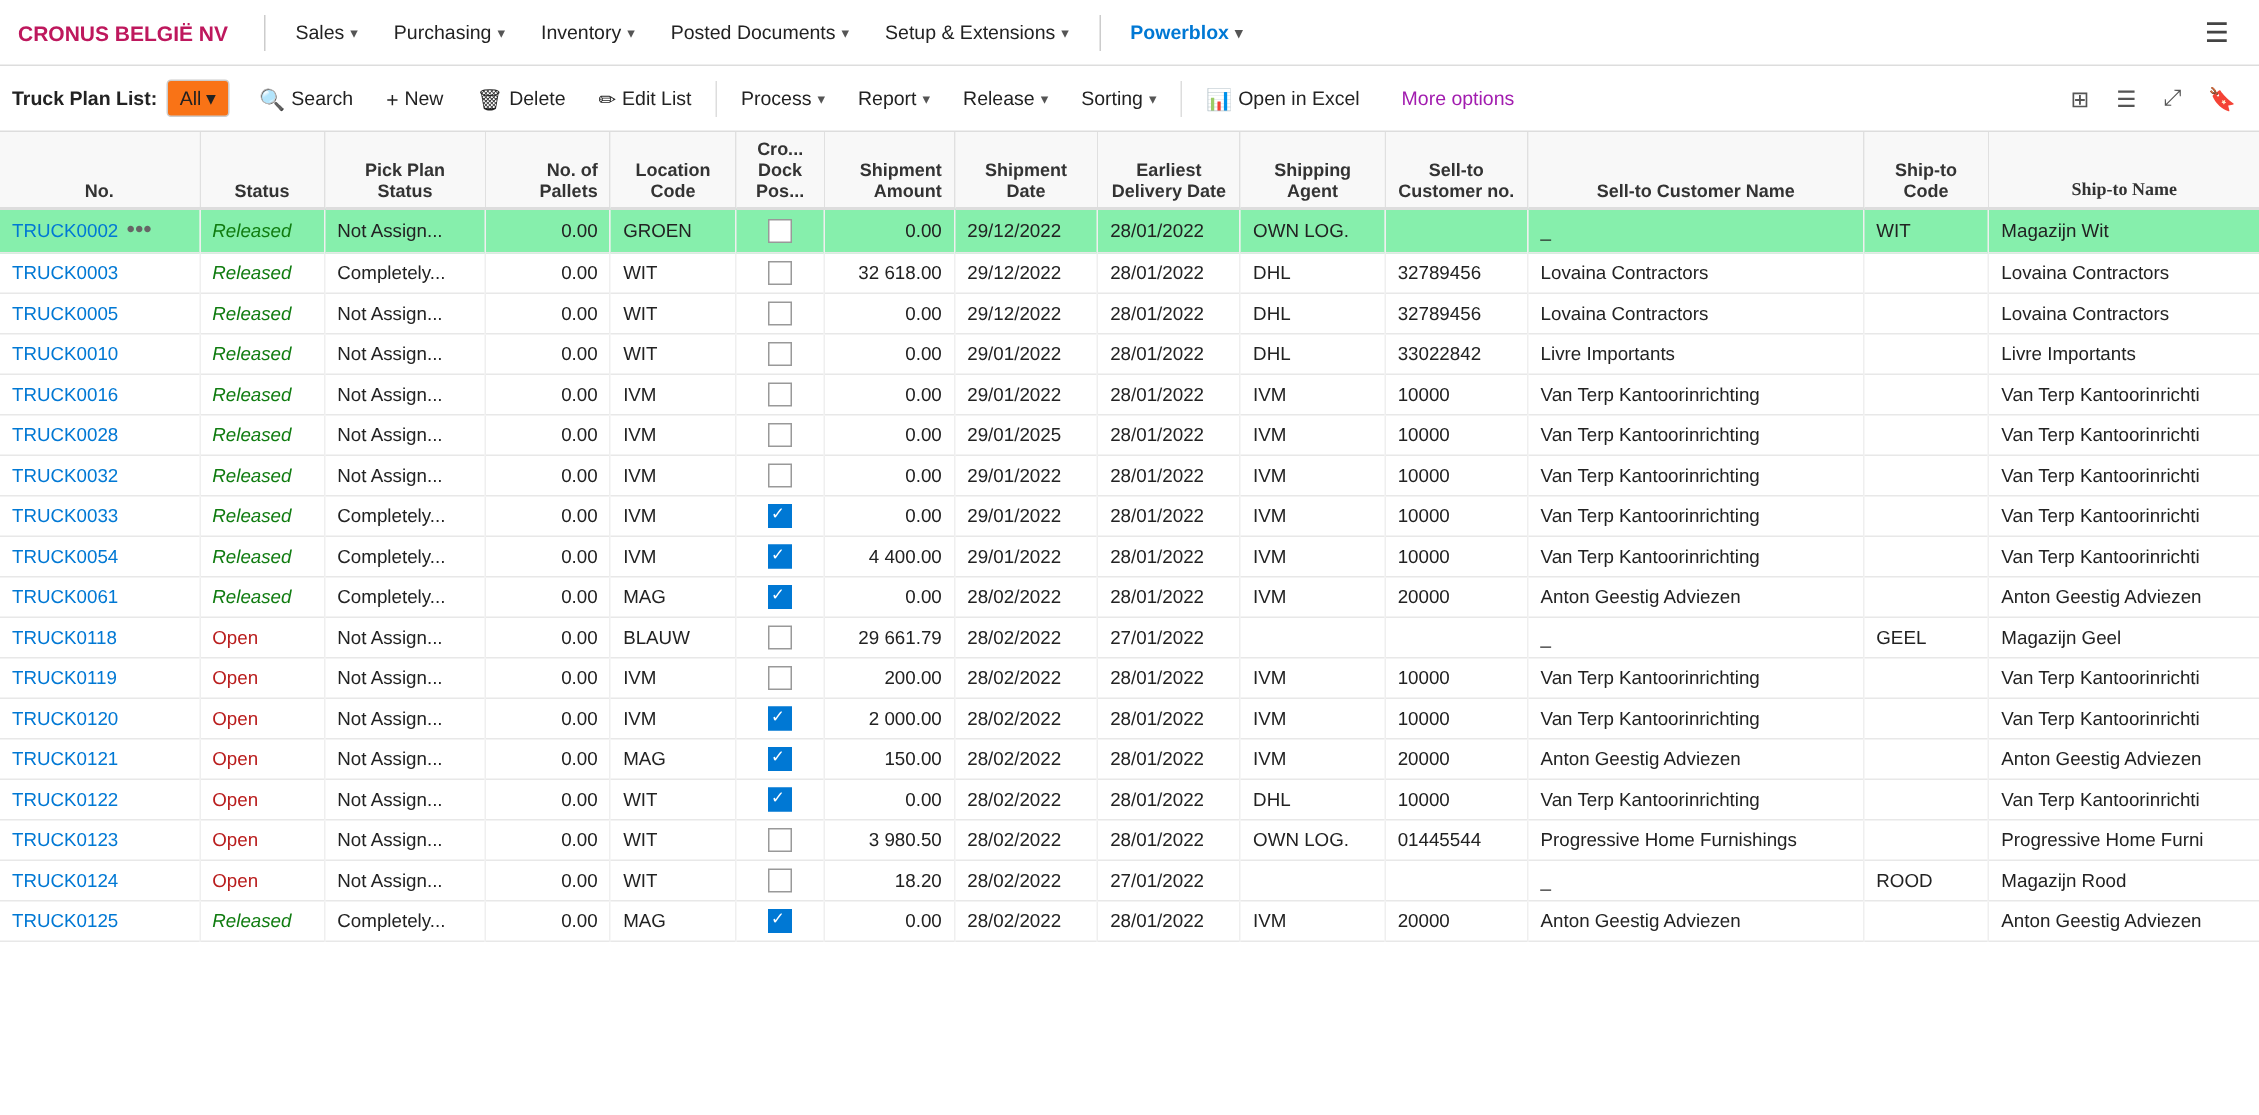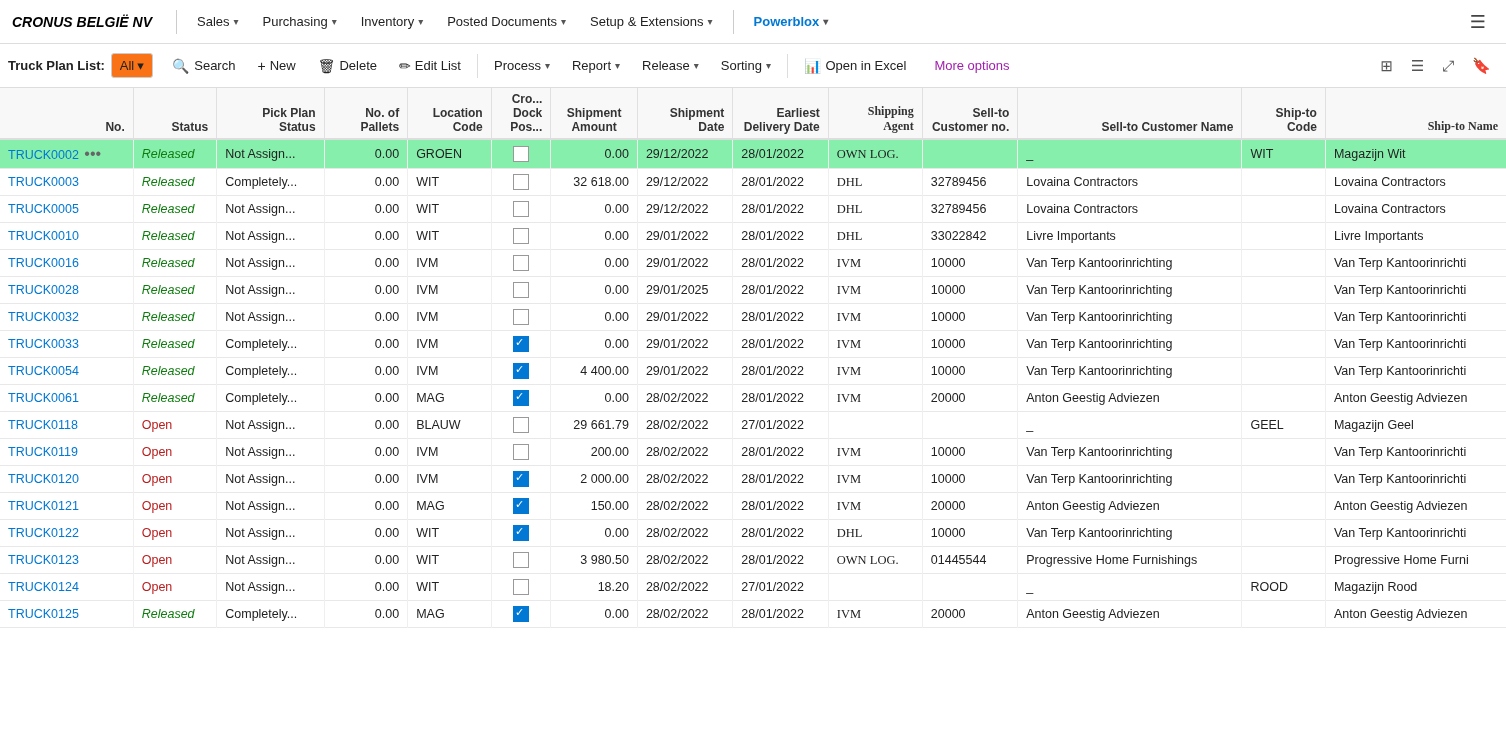--- a/index.html
+++ b/index.html
@@ -4,21 +4,21 @@
   <style>
     * { box-sizing: border-box; margin: 0; padding: 0; }
     body { font-family: 'Segoe UI', Arial, sans-serif; font-size: 13px; background: #fff; color: #222; overflow: hidden; }
 
     
     .top-nav {
       display: flex; align-items: center; background: #fff; border-bottom: 1px solid #ddd;
       padding: 0 12px; height: 44px; gap: 0;
     }
     .app-title {
-      font-weight: 700; font-size: 14px; color: #000000; margin-right: 16px; white-space: nowrap; font-style: italic;
+      font-weight: 700; font-size: 14px; color: #be185d; margin-right: 16px; white-space: nowrap;
     }
     .nav-sep { width: 1px; background: #ccc; height: 24px; margin: 0 8px; }
     .nav-items { display: flex; align-items: center; gap: 0; }
     .nav-item {
       padding: 0 12px; height: 60px; display: flex; align-items: center; cursor: pointer;
       font-size: 13px; color: #222; gap: 4px; white-space: nowrap;
     }
     .nav-item.active { font-weight: 700; color: #0078d4; }
     .nav-item .arrow { font-size: 10px; color: #555; }
     .nav-spacer { flex: 1; }
@@ -49,21 +49,21 @@
     .action-right { margin-left: auto; display: flex; align-items: center; gap: 4px; }
     .icon-btn {
       padding: 5px 7px; border: none; background: transparent; cursor: pointer; font-size: 15px; color: #555; border-radius: 3px;
     }
 
     
     .table-container { overflow-x: auto; overflow-y: auto; height: calc(100vh - 88px); }
     table { border-collapse: collapse; width: 100%; min-width: 1500px; }
     thead th {
       background: #f8f8f8; border-bottom: 2px solid #ddd; border-right: 1px solid #e0e0e0;
-      padding: 4px 8px; text-align: right; font-size: 12px; font-weight: 600; color: #333;
+      padding: 4px 8px; text-align: center; font-size: 12px; font-weight: 600; color: #333;
       white-space: normal; vertical-align: bottom; position: sticky; top: 0; z-index: 10;
       min-width: 50px;
     }
     thead th:last-child { border-right: none; font-family: Liberation Serif, serif; }
     tbody tr { border-bottom: 1px solid #e8e8e8; }
     tbody tr.selected { background: #86efac; }
     tbody td {
       padding: 5px 8px; font-size: 12.5px; border-right: 1px solid #efefef;
       white-space: nowrap; vertical-align: middle;
     }
@@ -74,24 +74,24 @@
     .checkbox-cell { width: 16px; height: 16px; border: 1px solid #999; display: inline-block; background: #fff; vertical-align: middle; }
     .checkbox-checked { background: #0078d4; border-color: #0078d4; position: relative; }
     .checkbox-checked::after { content: '✓'; color: #fff; font-size: 11px; position: absolute; top: -1px; left: 1px; }
     .dots-btn { background: none; border: none; cursor: pointer; color: #666; font-size: 16px; padding: 0 2px; }
     .col-no { width: 90px; }
     .col-status { width: 70px; }
     .col-pickplan { width: 90px; }
     .col-pallets { width: 70px; text-align: right; }
     .col-location { width: 70px; }
     .col-crodock { width: 45px; }
-    .col-shipamt { width: 65px; text-align: center; }
+    .col-shipamt { width: 65px; text-align: right; }
     .col-shipdate { width: 80px; }
     .col-earliest { width: 80px; }
-    .col-agent { width: 70px; font-family: Liberation Serif, serif; }
+    .col-agent { width: 70px; }
     .col-sellcust { width: 80px; }
     .col-sellname { width: 160px; }
     .col-shipcode { width: 70px; }
     .col-shipname { width: 150px; }
     td.num { text-align: right; }
   </style>
 </head>
 <body>
 
 <div class="top-nav">

